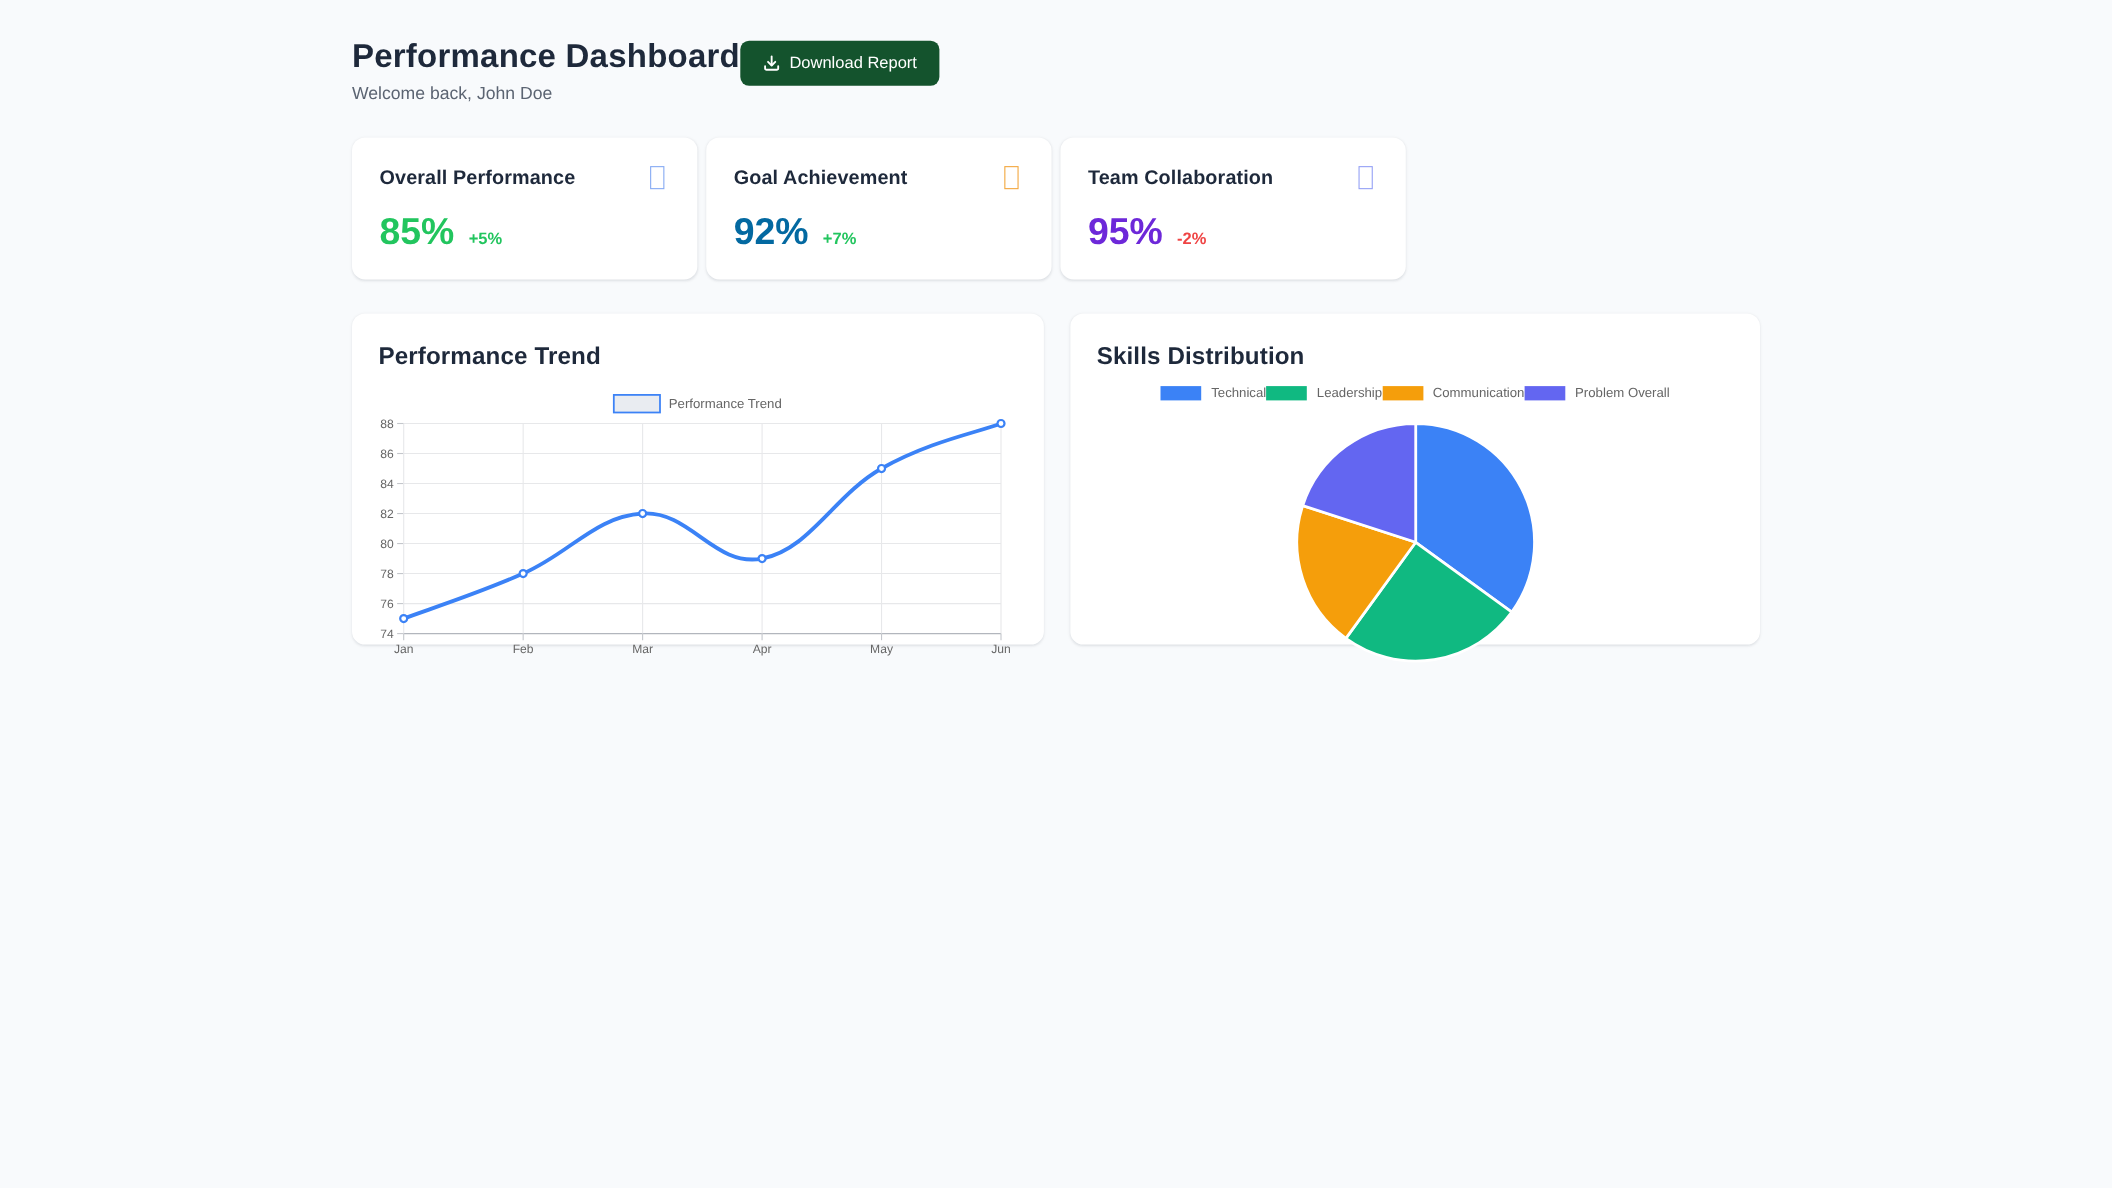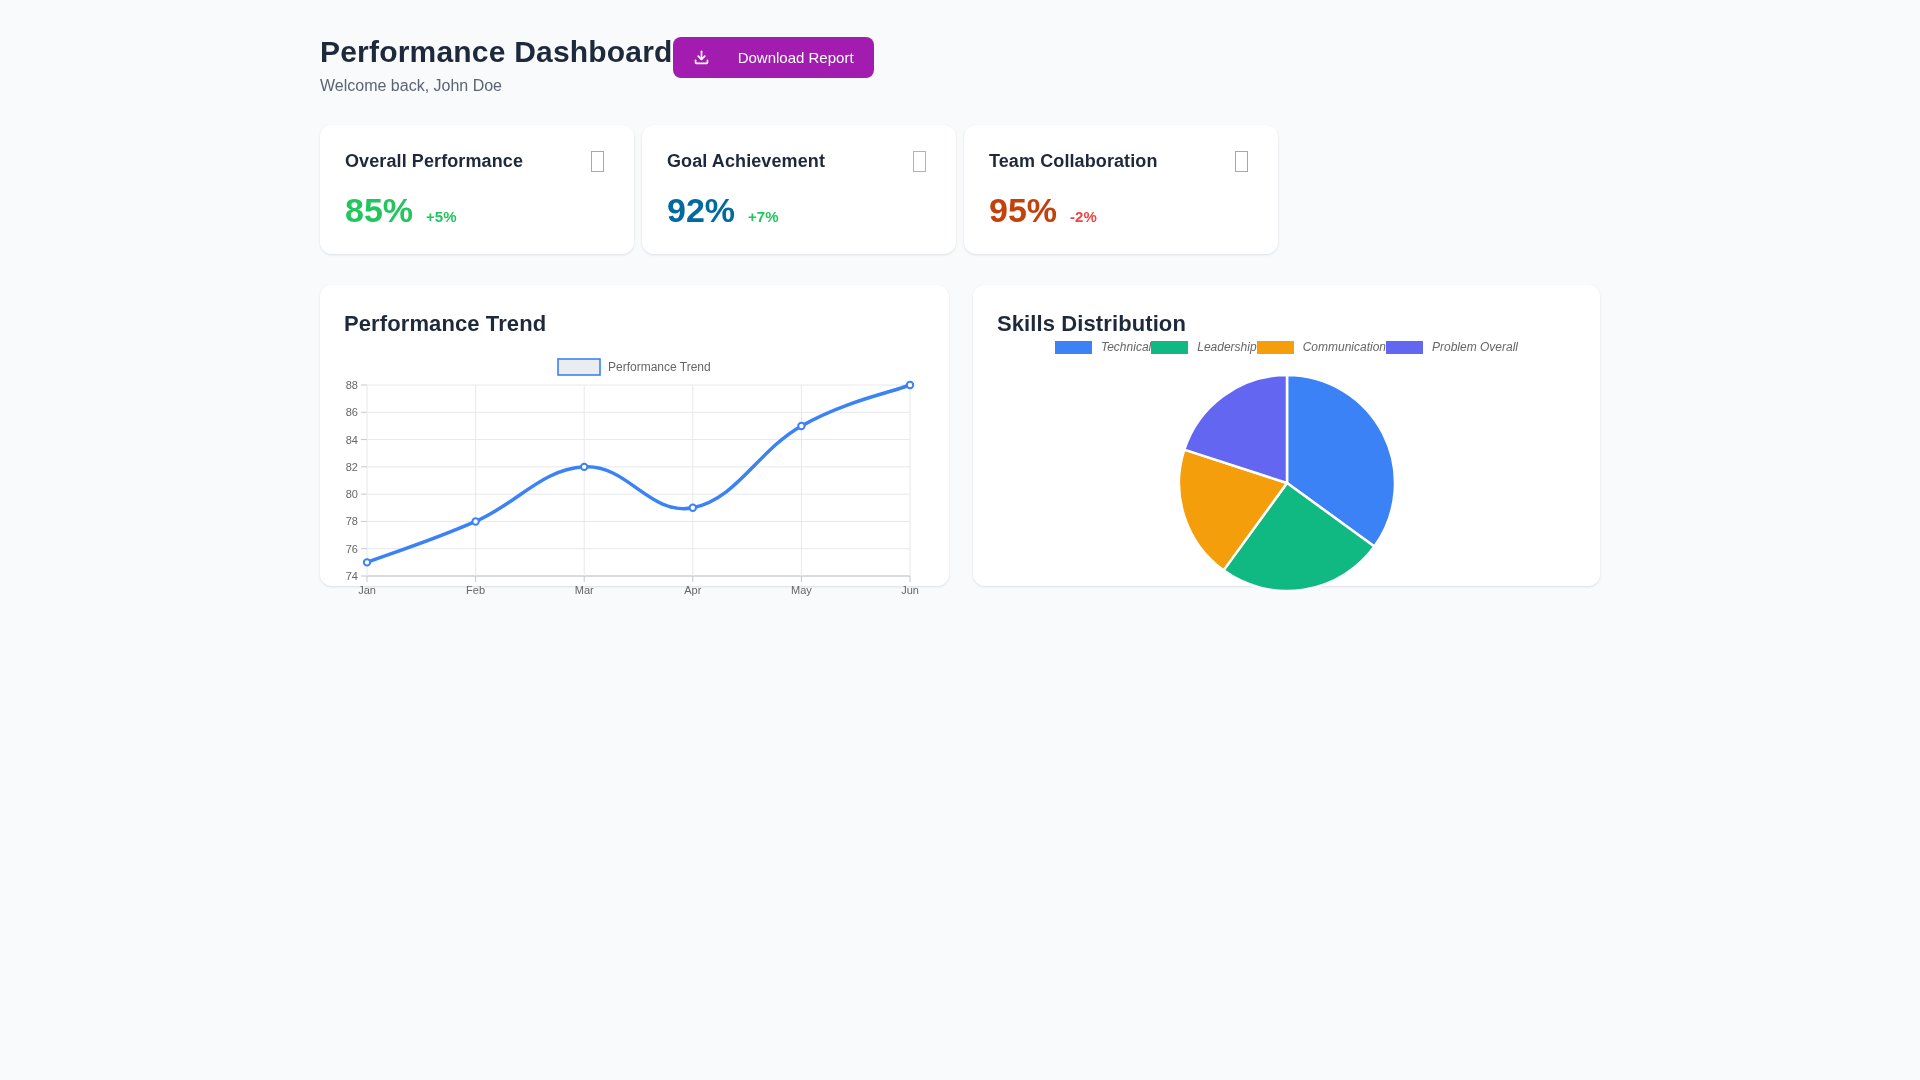--- a/index.html
+++ b/index.html
@@ -9,22 +9,22 @@
     font-family: "Liberation Sans", "DejaVu Sans", sans-serif;
     color: #1e293b;
   }
   .container { width: 1280px; margin: 0 auto; padding-top: 34px; }
 
   
   .header { display: flex; justify-content: flex-start; align-items: flex-start; }
   .page-title { font-size: 30px; font-weight: 700; line-height: 36px; letter-spacing: .2px; color: #1e293b; }
   .subtitle { font-size: 16px; color: #5b6472; margin-top: 5px; line-height: 21px; }
   .btn-primary {
-    display: inline-flex; align-items: center; gap: 28px;
-    background: #a21caf; color: #fff; border: none; cursor: pointer;
+    display: inline-flex; align-items: center; gap: 8px;
+    background: #14532d; color: #fff; border: none; cursor: pointer;
     font-family: inherit; font-size: 15px; font-weight: 500;
     padding: 0 20px; height: 41px; border-radius: 8px; margin-top: 3px;
   }
   .btn-primary svg { display: block; }
 
   
   .stats-grid { display: grid; grid-template-columns: repeat(4, 1fr); gap: 8px; margin-top: 29px; }
   .card {
     background: #fff; border-radius: 12px;
     box-shadow: 0 1px 3px rgba(16,24,40,.08), 0 1px 2px rgba(16,24,40,.04);
@@ -38,21 +38,21 @@
   .stat-value { font-size: 34px; font-weight: 700; }
   .stat-delta { font-size: 15px; font-weight: 600; }
 
   
   .charts-grid { display: grid; grid-template-columns: repeat(2, 1fr); gap: 24px; margin-top: 31px; }
   .chart-card { height: 301px; padding: 24px; }
   .chart-title { font-size: 22px; font-weight: 700; line-height: 30px; color: #1e293b; letter-spacing: .1px; }
   .chart-svg { display: block; margin-top: 8px; overflow: visible; }
 
   
-  .pie-legend { display: flex; justify-content: center; align-items: center; height: 16px; font-style: italic; }
+  .pie-legend { display: flex; justify-content: center; align-items: center; margin-top: 10px; height: 16px; }
   .pie-legend-item { display: flex; align-items: center; gap: 9px; cursor: pointer; }
   .pie-legend-swatch { width: 37px; height: 13px; display: inline-block; }
   .pie-legend-label { font-size: 12px; color: #666; white-space: nowrap; }
   .pie-svg { display: block; margin: 8px auto 0; overflow: visible; }
 </style>
 </head>
 <body>
 
 <div class="container">
 
@@ -96,21 +96,21 @@
         <span class="stat-delta" style="color: rgb(34, 197, 94);">+7%</span>
       </div>
     </div>
 
     <div class="card stat-card">
       <div class="stat-top">
         <span class="stat-label">Team Collaboration</span>
         <span class="stat-icon"><span class="tofu" style="color: rgb(148, 161, 245);"></span></span>
       </div>
       <div class="stat-bottom">
-        <span class="stat-value" style="color: #c2410c;">95%</span>
+        <span class="stat-value" style="color: #6d28d9;">95%</span>
         <span class="stat-delta" style="color: rgb(239, 68, 68);">-2%</span>
       </div>
     </div>
   </div>
 
   <div class="charts-grid">
     <div class="card chart-card">
       <h2 class="chart-title">Performance Trend</h2>
       <svg id="lineChart" class="chart-svg" width="581" height="252" viewBox="0 0 581 252">
           <line x1="23" y1="229" x2="566" y2="229" stroke="#b2b6bd" stroke-width="1"></line>

